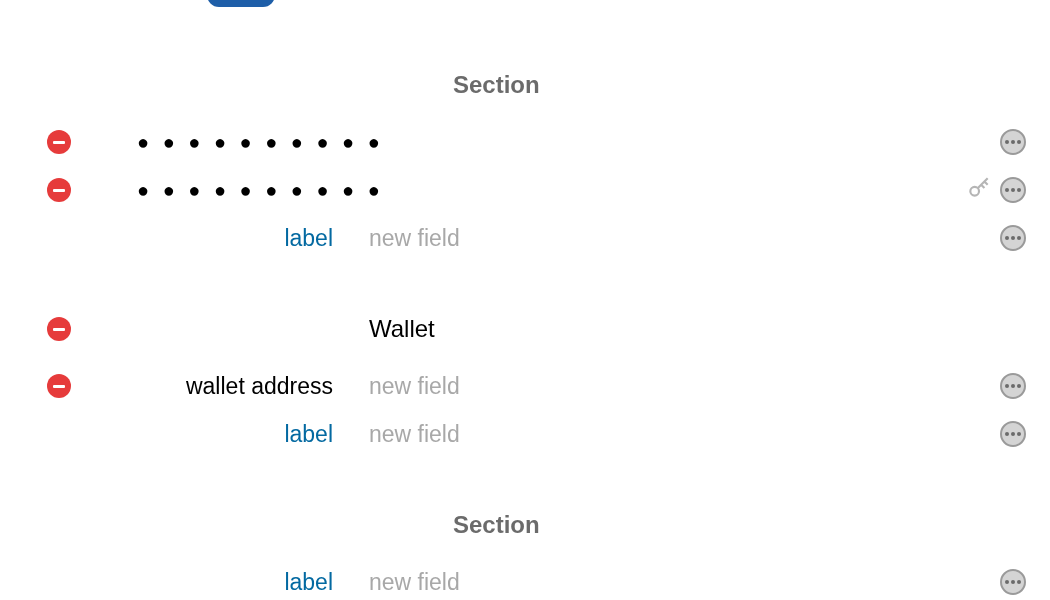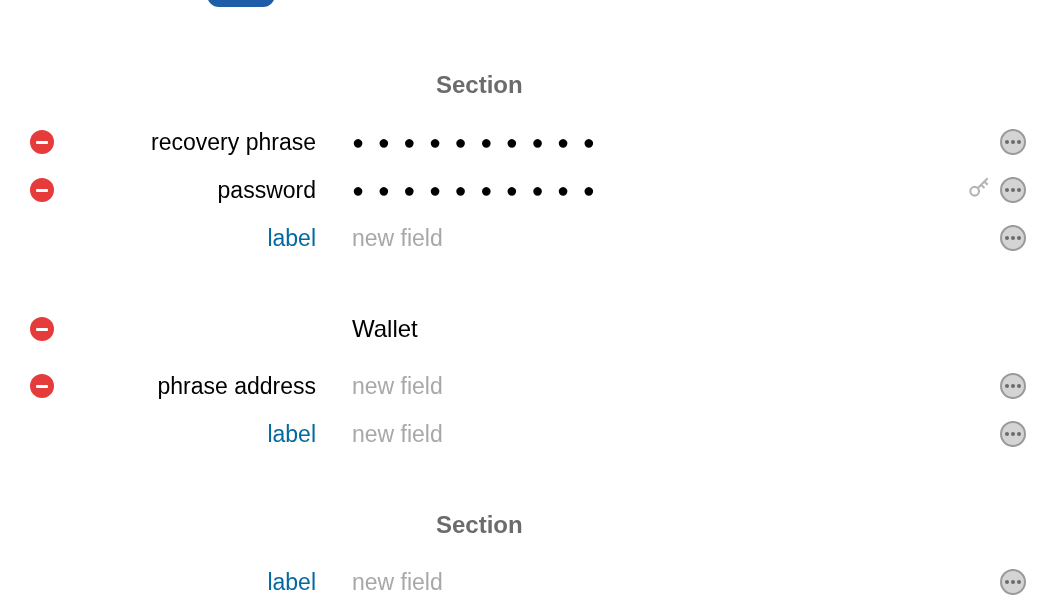--- a/index.html
+++ b/index.html
@@ -18,20 +18,21 @@
       position: absolute;
       top: -15px;
       left: 207px;
       width: 68px;
       height: 22px;
       background: #1e5ea8;
       border-radius: 0 0 12px 12px;
     }
     .section-block {
       margin-bottom: 48px;
+      padding-left: 17px;
     }
     .section-header-row {
       display: flex;
       align-items: center;
       height: 38px;
       margin-bottom: 14px;
     }
     .section-title {
       font-size: 24px;
       font-weight: 600;
@@ -143,38 +144,36 @@
   <div class="section-block">
     <div class="section-header-row">
       <div class="section-delete-col"></div>
       <div class="section-title">Section</div>
     </div>
 
     <div class="field-row">
       <div class="delete-col">
         <div class="minus-icon"></div>
       </div>
-      <div class="label-col">recovery phrase</div>
       <div class="value-col">
         <span class="dots">● ● ● ● ● ● ● ● ● ●</span>
       </div>
       <div class="actions-col">
         <div class="more-icon">
             <span></span>
             <span></span>
             <span></span>
           </div>
       </div>
     </div>
 
     <div class="field-row">
       <div class="delete-col">
         <div class="minus-icon"></div>
       </div>
-      <div class="label-col">password</div>
       <div class="value-col">
         <span class="dots">● ● ● ● ● ● ● ● ● ●</span>
       </div>
       <div class="actions-col">
         <div class="key-icon">
           <svg viewBox="0 0 24 24" fill="none" stroke="#b5b5b5" stroke-width="2">
             <circle cx="8" cy="15" r="4"></circle>
             <path d="M11 12 L20 3 M17 6 L20 9 M14 9 L17 12"></path>
           </svg>
         </div>
@@ -206,21 +205,21 @@
         <div class="minus-icon"></div>
       </div>
       <div style="width:232px"></div>
       <div class="section-title bold-black" style="margin-left:36px;">Wallet</div>
     </div>
 
     <div class="field-row">
       <div class="delete-col">
         <div class="minus-icon"></div>
       </div>
-      <div class="label-col">phrase address</div>
+      <div class="label-col">wallet address</div>
       <div class="value-col">new field</div>
       <div class="actions-col">
         <div class="more-icon">
             <span></span>
             <span></span>
             <span></span>
           </div>
       </div>
     </div>
 

